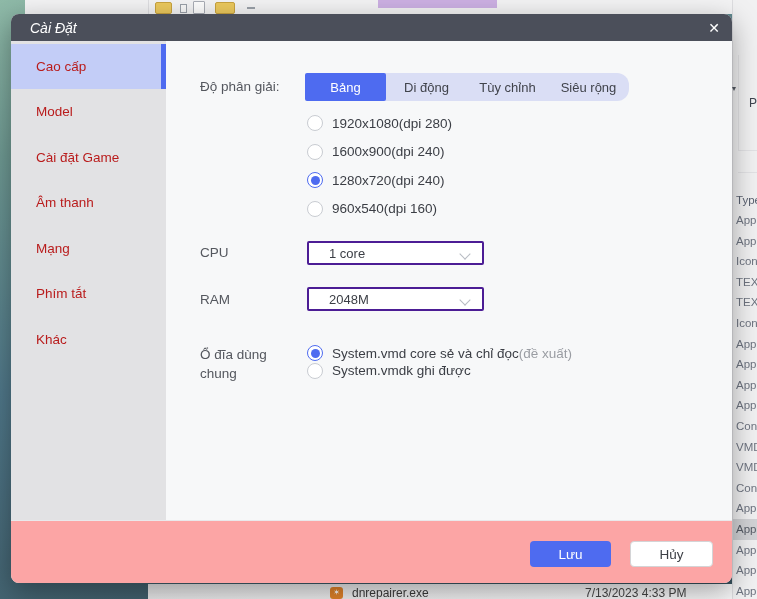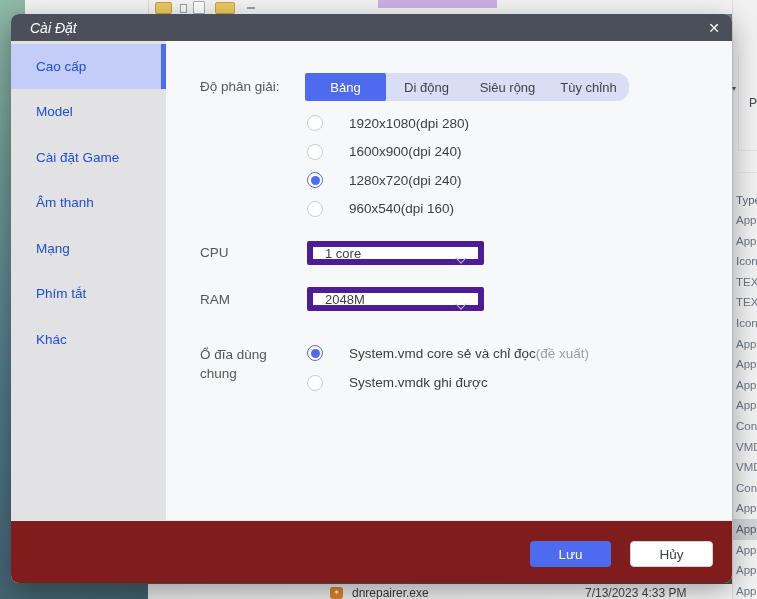--- a/index.html
+++ b/index.html
@@ -30,36 +30,36 @@
   .file-icon{position:absolute;left:182px;top:3px;width:13px;height:12px;background:#e0822a;border-radius:3px;color:#fff;font-size:8px;line-height:12px;text-align:center;}
   .file-name{position:absolute;left:204px;top:2px;font-size:12px;color:#3a3a3a;white-space:nowrap;}
   .file-date{position:absolute;left:437px;top:2px;font-size:12px;color:#454545;white-space:nowrap;}
   
   .dialog{position:absolute;left:11px;top:14px;width:721px;height:569px;border-radius:8px;
     background:#f7f8f9;box-shadow:0 8px 28px rgba(0,0,0,.35);z-index:10;overflow:hidden;}
   .titlebar{position:absolute;left:0;top:0;right:0;height:27px;background:#4b4f5a;display:flex;align-items:center;}
   .titlebar .title{color:#fff;font-size:14px;padding-left:19px;font-style:italic;}
   .close-btn{position:absolute;right:6px;top:2px;width:24px;height:24px;display:flex;align-items:center;justify-content:center;color:#fff;font-size:14px;cursor:pointer;}
   .sidebar{position:absolute;left:0;top:27px;width:155px;height:480px;background:#e2e2e4;}
-  .side-item{height:45.5px;display:flex;align-items:center;padding-left:25px;font-size:13.5px;color:#1d4ed8;position:relative;cursor:pointer;}
+  .side-item{height:45.5px;display:flex;align-items:center;padding-left:25px;font-size:13.5px;color:#b91c1c;position:relative;cursor:pointer;}
   .side-item:first-child{margin-top:2.5px;}
   .side-item.sel{background:#c3cdf7;}
   .side-item.sel::after{content:"";position:absolute;right:0;top:0;bottom:0;width:5px;background:#4e6bf0;}
   .field-label{position:absolute;left:189px;font-size:13.5px;color:#54575e;}
   .tabbar{position:absolute;left:294px;top:59px;width:324px;height:28px;display:flex;background:#dadef5;border-radius:12px;}
   .tab{flex:1;display:flex;align-items:center;justify-content:center;font-size:13px;color:#40434b;cursor:pointer;}
   .tab.active{background:#4e6bf0;color:#fff;border-radius:2px;}
-  .opt-row{position:absolute;left:296px;display:flex;align-items:center;gap:26px;height:17px;font-size:13.5px;color:#3b3e45;cursor:pointer;white-space:nowrap;}
+  .opt-row{position:absolute;left:296px;display:flex;align-items:center;gap:9px;height:17px;font-size:13.5px;color:#3b3e45;cursor:pointer;white-space:nowrap;}
   .radio{width:16px;height:16px;border-radius:50%;background:#fff;border:1px solid #c9ccd2;box-sizing:border-box;flex:none;}
   .radio.sel{border:1.5px solid #4e6bf0;position:relative;}
   .radio.sel::after{content:"";position:absolute;left:2.5px;top:2.5px;right:2.5px;bottom:2.5px;border-radius:50%;background:#4e6bf0;}
-  .select{position:absolute;left:296px;width:177px;height:24px;background:#fff;border:6px solid #4c1d95;border-radius:2px;box-sizing:border-box;display:flex;align-items:center;padding:0 12px;font-size:13px;color:#3b3e45;cursor:pointer;}
+  .select{position:absolute;left:296px;width:177px;height:24px;background:#fff;border:2px solid #4c1d95;border-radius:2px;box-sizing:border-box;display:flex;align-items:center;padding:0 20px;font-size:13px;color:#3b3e45;cursor:pointer;}
   .chevron{position:absolute;right:13px;top:7px;width:7px;height:7px;border-left:1.5px solid #b7bbc3;border-bottom:1.5px solid #b7bbc3;transform:rotate(-45deg);}
   .suffix{color:#9a9da3;}
-  .footer{position:absolute;left:0;right:0;bottom:0;height:62px;background:#7f1d1d;border-top:1px solid #e9e9eb;}
+  .footer{position:absolute;left:0;right:0;bottom:0;height:62px;background:#fca5a5;border-top:1px solid #e9e9eb;}
   .btn{position:absolute;top:20px;height:26px;border-radius:4px;display:flex;align-items:center;justify-content:center;font-size:13.5px;cursor:pointer;box-sizing:border-box;}
   .btn-save{left:519px;width:81px;background:#4e6bf0;color:#fff;}
   .btn-cancel{left:619px;width:83px;background:#fff;border:1px solid #d4d4d6;color:#3c3f45;}
 </style>
 </head>
 <body>
 
 <div class="top-strip">
   <div class="vdiv"></div>
   <div class="mini-folder" style="left:130px"></div>
@@ -133,22 +133,22 @@
       </div>
     <div class="side-item">
         <span>Khác</span>
       </div>
   </div>
 
   <div class="field-label" style="top:65px">Độ phân giải:</div>
   <div class="tabbar">
     <div class="tab active">Bảng</div>
     <div class="tab">Di động</div>
+    <div class="tab">Tùy chỉnh</div>
     <div class="tab">Siêu rộng</div>
-    <div class="tab">Tùy chỉnh</div>
   </div>
   <div class="opt-row" style="top:100.5px">
     <span class="radio"></span>
     <span>1920x1080(dpi 280)</span>
   </div>
   <div class="opt-row" style="top:129px">
     <span class="radio"></span>
     <span>1600x900(dpi 240)</span>
   </div>
   <div class="opt-row" style="top:157.5px">
@@ -170,21 +170,21 @@
   <div class="select" style="top:273px">
     <span>2048M</span>
     <span class="chevron"></span>
   </div>
 
   <div class="field-label" style="top:331px;width:100px;line-height:19px">Ổ đĩa dùng chung</div>
   <div class="opt-row" style="top:330.5px">
     <span class="radio sel"></span>
     <span><span>System.vmd core sẻ và chỉ đọc</span><span class="suffix">(đề xuất)</span></span>
   </div>
-  <div class="opt-row" style="top:360px">
+  <div class="opt-row" style="top:348px">
     <span class="radio"></span>
     <span>System.vmdk ghi được</span>
   </div>
 
   <div class="footer">
     <div class="btn btn-save">Lưu</div>
     <div class="btn btn-cancel">Hủy</div>
   </div>
 </div>
 

